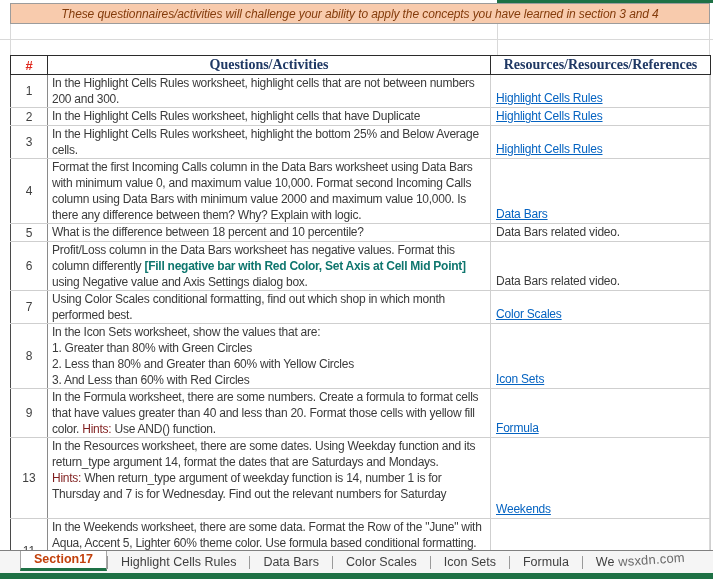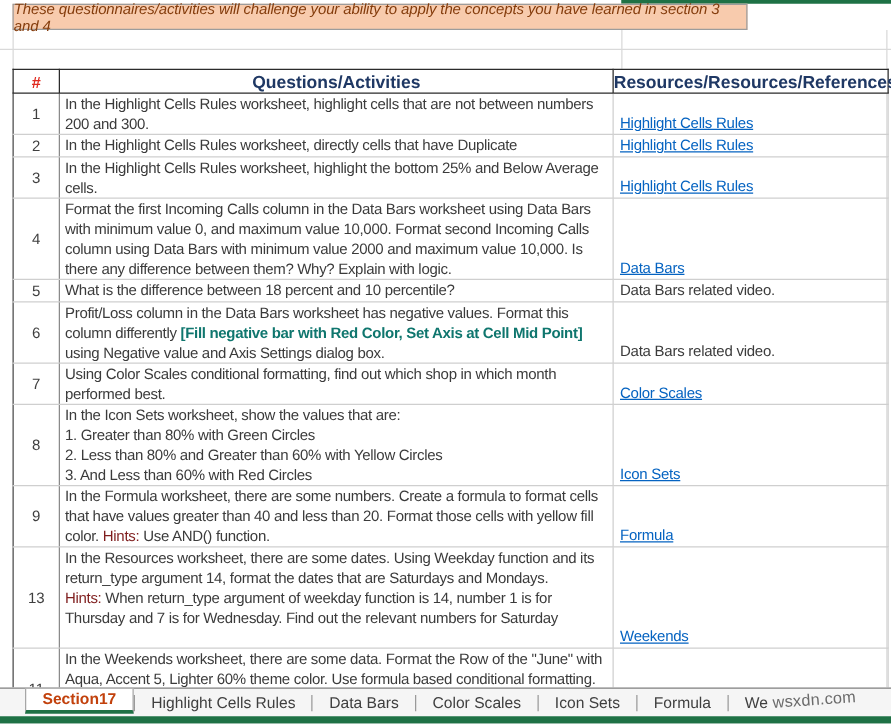--- a/index.html
+++ b/index.html
@@ -1,29 +1,29 @@
 <!DOCTYPE html>
 <html><head>
 <meta charset="utf-8">
 <style>
   html,body{margin:0;padding:0;background:#e8e8e8;}
   .screen{position:relative;width:713px;height:579px;background:#ffffff;overflow:hidden;
           font-family:"Liberation Sans",sans-serif;}
   .main{position:absolute;left:0;top:0;width:713px;height:550px;overflow:hidden;background:#fff;}
 
   .green-top{position:absolute;left:497px;top:0;width:216px;height:3px;background:#1E7145;}
-  .banner{position:absolute;left:10px;top:3px;width:588px;height:21px;box-sizing:border-box;
+  .banner{position:absolute;left:10px;top:3px;width:700px;height:21px;box-sizing:border-box;
           background:#F8CBAD;border:1px solid #9c9c9c;color:#843C0C;font-style:italic;
           font-size:12px;display:flex;align-items:center;justify-content:center;letter-spacing:-0.1px;}
   .gl{position:absolute;background:#D9D9D9;}
 
   table.grid{position:absolute;left:10px;top:55px;width:700px;border-collapse:collapse;table-layout:fixed;}
   table.grid col.c1{width:37px;} table.grid col.c2{width:443px;} table.grid col.c3{width:220px;}
   th{height:18px;background:#fff;border:1.5px solid #2b2b2b;padding:0;
-     font-family:Liberation Sans, sans-serif;font-size:14px;font-weight:600;color:#1F3864;letter-spacing:0;}
+     font-family:Liberation Serif, serif;font-size:14px;font-weight:600;color:#1F3864;letter-spacing:0;}
   th.numh{font-family:"Liberation Sans",sans-serif;font-size:13px;font-weight:700;color:#E02B20;}
   td{padding:0;overflow:hidden;}
   td.num{text-align:center;vertical-align:middle;color:#3f3f3f;font-size:12px;
          border-left:1.5px solid #4a4a4a;border-right:1px solid #8a8a8a;border-bottom:1px solid #CFCFCF;}
   td.q{vertical-align:top;padding:0 4px;font-size:12px;line-height:16px;letter-spacing:-0.25px;
        color:#3b3b3b;white-space:pre-wrap;border-right:1px solid #CFCFCF;border-bottom:1px solid #CFCFCF;}
   td.s{vertical-align:bottom;padding:0 5px 1px 5px;font-size:12px;line-height:16px;color:#3b3b3b;
        letter-spacing:-0.2px;border-right:1px solid #CFCFCF;border-bottom:1px solid #CFCFCF;}
   td.s a{color:#0563C1;text-decoration:underline;cursor:pointer;}
   .seg-green{color:#0f766e;font-weight:bold;} .seg-red{color:#7f1d1d;}
@@ -69,21 +69,21 @@
         </tr>
       </thead>
       <tbody>
           <tr style="height: 32px;">
             <td class="num">1</td>
             <td class="q"><span>In the Highlight Cells Rules worksheet, highlight cells that are not between numbers 200 and 300.</span></td>
             <td class="s"><a href="#">Highlight Cells Rules</a></td>
           </tr>
           <tr style="height: 16px;">
             <td class="num">2</td>
-            <td class="q"><span>In the Highlight Cells Rules worksheet, directly cells that have Duplicate</span></td>
+            <td class="q"><span>In the Highlight Cells Rules worksheet, highlight cells that have Duplicate</span></td>
             <td class="s"><a href="#">Highlight Cells Rules</a></td>
           </tr>
           <tr style="height: 32px;">
             <td class="num">3</td>
             <td class="q"><span>In the Highlight Cells Rules worksheet, highlight the bottom 25% and Below Average cells.</span></td>
             <td class="s"><a href="#">Highlight Cells Rules</a></td>
           </tr>
           <tr style="height: 63px;">
             <td class="num">4</td>
             <td class="q"><span>Format the first Incoming Calls column in the Data Bars worksheet using Data Bars with minimum value 0, and maximum value 10,000. Format second Incoming Calls column using Data Bars with minimum value 2000 and maximum value 10,000. Is there any difference between them? Why? Explain with logic.</span></td>

